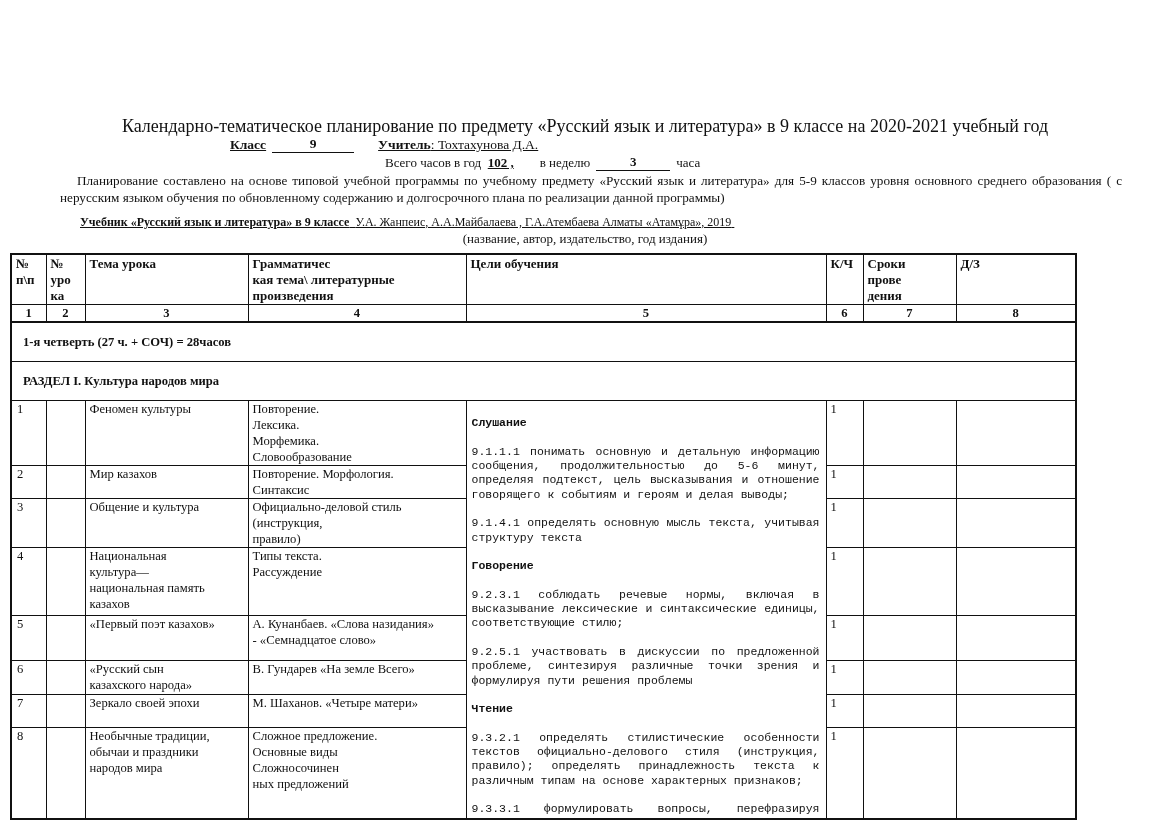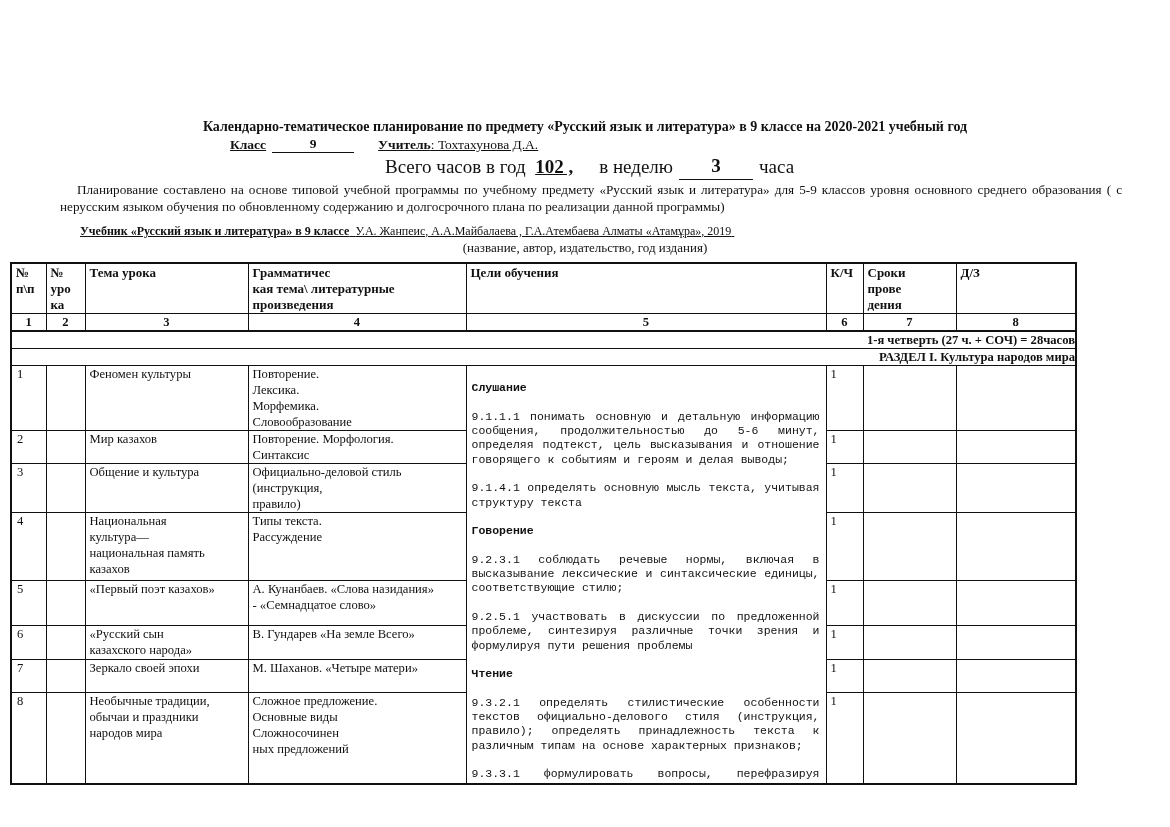--- a/index.html
+++ b/index.html
@@ -1,23 +1,23 @@
 <!DOCTYPE html>
 <html lang="ru"><head>
 <meta charset="utf-8">
 <style>
   html,body { margin:0; padding:0; }
   body {
     width:1170px; height:827px; background:#ffffff; color:#111;
     font-family:"Liberation Serif", serif; overflow:hidden;
   }
   .page { padding-top:118px; }
-  .title { text-align:center; font-weight:bold; font-size:14px; line-height:17px; }
+  .title { text-align:center; font-weight:normal; font-size:18px; line-height:17px; }
   .line-class { margin-left:230px; font-size:13.5px; line-height:17px;text-decoration:underline; }
-  .line-hours { margin-left:385px; font-size:19px; line-height:26px; }
+  .line-hours { margin-left:385px; font-size:13px; line-height:17px; }
   .bold { font-weight:bold; }
   .blank { display:inline-block; border-bottom:1px solid #111; text-align:center;
            font-weight:bold; vertical-align:bottom; }
   .blank-class { width:82px; margin-left:6px; }
   .blank-week { width:74px; margin-left:6px; margin-right:6px; }
   .teacher-part { margin-left:24px; }
   .week-part { margin-left:26px; }
   .u { text-decoration:underline; }
   .basis { margin:2px 48px 8px 60px; font-size:13.2px; line-height:16.5px;
            text-align:justify; text-indent:17px; }
@@ -27,22 +27,22 @@
   table.plan { border-collapse:collapse; table-layout:fixed; width:1065px;
                margin:6px 0 0 10px; border:2px solid #111; }
   .plan th, .plan td { border:1px solid #111; vertical-align:top;
                        padding:0 4px; overflow:hidden; white-space:pre-line; }
   .plan thead th { font-size:13px; line-height:16px; text-align:left;
                    font-weight:bold; padding-top:1px; height:48px; }
   .plan thead th.ctr { text-align:left; }
   tr.colnums td { height:15px; font-weight:bold; text-align:center;
                   font-size:12.5px; line-height:14px; padding:0;
                   border-bottom:2px solid #111; }
-  tr.band td { height:16px; font-weight:bold; text-align:right;
-               font-size:12.8px; line-height:16px; padding:0; }
+  tr.band td { height:16px; font-weight:bold; text-align:left;
+               font-size:12.8px; line-height:16px; padding:11px; }
   .plan tbody td { font-size:12.6px; line-height:16px; }
   td.numcell { padding-left:5px; }
   td.objectives { padding:0; position:relative; }
   .obj-inner { position:absolute; top:0; left:0; right:0; bottom:0;
                padding:1px 6px 0 5px; font-size:11.5px; line-height:14.3px;
                text-align:justify; overflow:hidden;font-family:Liberation Mono, monospace; }
   .obj-skill { font-weight:bold; }
 </style>
 </head>
 <body>

